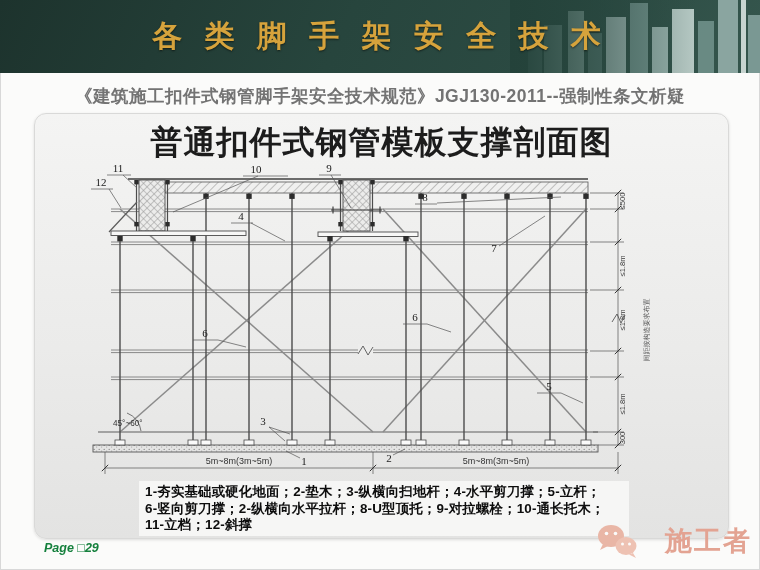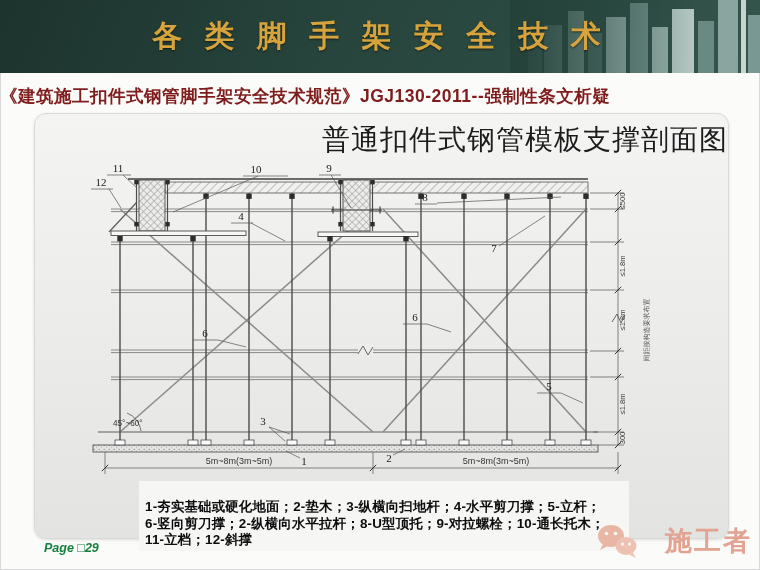--- a/index.html
+++ b/index.html
@@ -13,32 +13,32 @@
   .skyline .b{position:absolute;bottom:0;opacity:.9;}
   .skyfade{position:absolute;inset:0;background:linear-gradient(to right,#24423a 0%,rgba(36,66,58,.55) 35%,rgba(36,66,58,0) 75%);}
   .header-text{position:absolute;left:0;top:0;width:100%;height:73px;display:flex;
                align-items:center;justify-content:center;border-radius:31px;}
   .main-title{color:#d6a33c;font-size:30px;font-weight:bold;letter-spacing:7px;
               text-shadow:0 1px 2px rgba(0,0,0,.55);white-space:nowrap;}
   .paren-title{color:#e7bd50;font-size:16px;font-weight:bold;margin-left:2px;
                text-shadow:0 1px 2px rgba(0,0,0,.5);white-space:nowrap;}
 
   
-  .doc-line{position:absolute;left:0;top:84px;width:760px;text-align:left;
-            font-size:17.5px;font-weight:bold;color:#7f1d1d;letter-spacing:.5px;}
+  .doc-line{position:absolute;left:0;top:84px;width:760px;text-align:center;
+            font-size:17.5px;font-weight:bold;color:#737373;letter-spacing:.5px;}
 
   
   .card{position:absolute;left:34px;top:113px;width:693px;height:424px;border-radius:12px;
         background:linear-gradient(180deg,#f4f4f3 0%,#ebebea 55%,#e3e3e2 100%);
         border:1px solid #d9d9d8;box-shadow:0 1px 3px rgba(0,0,0,.12);}
-  .diagram-title{position:absolute;left:0;top:7px;width:100%;text-align:right;
+  .diagram-title{position:absolute;left:0;top:7px;width:100%;text-align:center;
                  font-family:"Liberation Serif","DejaVu Serif",serif;
-                 font-size:28px;font-weight:400;color:#1c1c1c;letter-spacing:1px;}
+                 font-size:32px;font-weight:700;color:#1c1c1c;letter-spacing:1px;}
   .legend{position:absolute;left:104px;top:367px;width:478px;background:#f6f6f5;
-          padding:18px 6px 2px 6px;font-size:13.4px;font-weight:600;color:#0d0d0d;
+          padding:3px 6px 2px 6px;font-size:13.4px;font-weight:600;color:#0d0d0d;
           line-height:16.6px;letter-spacing:.2px;}
 
   
   svg text{font-family:"Liberation Serif","DejaVu Serif",serif;}
   .co{font-size:11px;fill:#222;}
   .dim{font-size:7.6px;fill:#3a3a3a;font-family:"Liberation Sans",sans-serif;}
   .note{font-size:7px;fill:#555;font-family:"Liberation Sans",sans-serif;}
   .ang{font-size:8.2px;fill:#333;font-family:"Liberation Sans",sans-serif;}
   .span-dim{font-size:9px;fill:#333;font-family:"Liberation Sans",sans-serif;}
 

